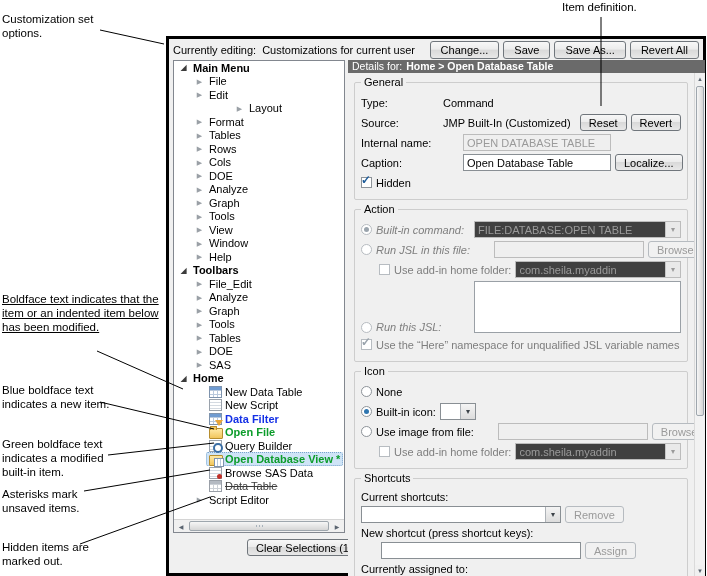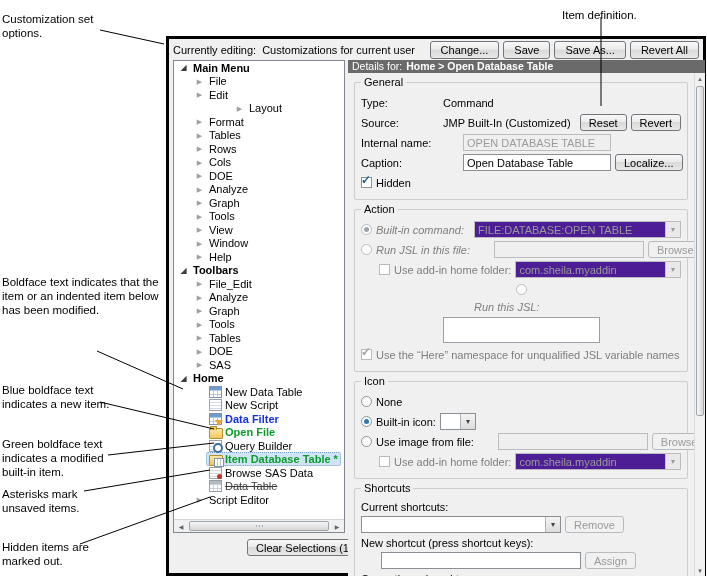--- a/index.html
+++ b/index.html
@@ -93,39 +93,39 @@
   .vscroll .sarrow.up { top:0; }
   .vscroll .sarrow.down { bottom:0; }
   .vthumb { position:absolute; left:1px; right:1px; top:13px; height:330px;
             background:linear-gradient(90deg,#f6f6f6,#d6d6d6); border:1px solid #9ea6ad; border-radius:2px; }
 
   .groupbox { position:relative; border:1px solid #cdcdcd; border-radius:2px;
               margin:9px 4px 0 4px; padding:8px 6px 5px 6px; }
   .gb-title { position:absolute; top:-7px; left:6px; background:#f0f0f0; padding:0 3px; font-size:11px; }
 
   .frow { display:flex; align-items:center; gap:4px; margin:3px 0; min-height:17px; }
-  .frow.top { align-items:center;flex-direction:column; }
+  .frow.top { align-items:flex-end; }
   .frow.indent { margin-left:18px; }
   .flabel { flex:none; }
   .w78 { width:78px; }
   .alabel { width:94px; flex:none;font-style:italic; }
   .dim { color:#7e7e7e; }
   .grow { flex:1; }
 
   .tinput { height:17px; border:1px solid #898f94; background:#fff; font-family:"Liberation Sans", sans-serif;
             font-size:11px; padding:1px 3px;margin-left:20px; }
   .tinput.disabled { background:#efefef; border-color:#bcbcbc; color:#9a9a9a; }
   .w148 { width:148px; flex:none; }
   .w200 { width:200px; flex:none; }
 
   .dd { height:17px; border:1px solid #898f94; background:#fff; display:flex; align-items:center; overflow:hidden; }
   .dd .val { flex:1; padding:0 3px; white-space:nowrap; overflow:hidden; }
   .dd .dbtn { width:15px; height:100%; flex:none; display:flex; align-items:center; justify-content:center;
               font-size:8px; color:#3c4248; border-left:1px solid #aeb3b8; background:linear-gradient(#f4f4f4,#dcdcdc); }
-  .dd.disabled { background:#4c1d95; border-color:#bcbcbc; color:#9a9a9a; }
+  .dd.disabled { background:#404040; border-color:#bcbcbc; color:#9a9a9a; }
   .dd.disabled .dbtn { background:#e9e9e9; color:#9a9a9a; border-left-color:#c6c6c6; }
   .dd.mini { width:36px; flex:none; }
 
   .jsl-textarea { flex:1; height:52px; border:1px solid #9aa0a6; background:#fff; resize:none;
                   font-family:"Liberation Mono", monospace; font-size:11px; }
 
   .radio { width:11px; height:11px; flex:none; border:1px solid #8d9399; border-radius:50%; background:#fff; position:relative; }
   .radio.checked::after { content:""; position:absolute; left:2px; top:2px; right:2px; bottom:2px;
                           border-radius:50%; background:#2f76b0; }
   .radio.dis { border-color:#b7bcc1; }
@@ -133,22 +133,22 @@
 
   .cb { width:11px; height:11px; flex:none; border:1px solid #8d9399; background:#fff; position:relative; }
   .cb .mark { position:absolute; left:-1px; top:-5px; font-size:12px; font-weight:bold; color:#1e5c99; }
   .cb.dis { border-color:#b7bcc1; }
   .cb.dis .mark { color:#99a3ac; }
 </style>
 </head>
 <body>
 
 <div class="callout" style="left:2px; top:12px; width:112px;">Customization set options.</div>
-<div class="callout" style="left:562px; top:8px; width:100px;">Item definition.</div>
-<div class="callout" style="left:2px; top:275px; width:162px;">Boldface text indicates that the item or an indented item below has been modified.</div>
+<div class="callout" style="left:562px; top:0; width:100px;">Item definition.</div>
+<div class="callout" style="left:2px; top:292px; width:162px;text-decoration:underline;">Boldface text indicates that the item or an indented item below has been modified.</div>
 <div class="callout" style="left:2px; top:383px; width:122px;">Blue boldface text indicates a new item.</div>
 <div class="callout" style="left:2px; top:437px; width:122px;">Green boldface text indicates a modified built-in item.</div>
 <div class="callout" style="left:2px; top:487px; width:98px;">Asterisks mark unsaved items.</div>
 <div class="callout" style="left:2px; top:540px; width:104px;">Hidden items are marked out.</div>
 
 <svg id="lines" width="707" height="576">
   <line x1="100" y1="30" x2="164" y2="44" stroke="#000" stroke-width="1"></line>
   <line x1="601" y1="17" x2="601" y2="106" stroke="#000" stroke-width="1"></line>
   <line x1="97" y1="351" x2="183" y2="389" stroke="#000" stroke-width="1"></line>
   <line x1="100" y1="402" x2="214" y2="429" stroke="#000" stroke-width="1"></line>
@@ -347,21 +347,21 @@
           <span class="arrow"></span>
           <span class="lwrap">
             <span class="ti ti-query-builder"></span>
             <span class="tlabel st-normal">Query Builder</span>
           </span>
         </div>
         <div class="tree-row" style="padding-left: 19px;">
           <span class="arrow"></span>
           <span class="lwrap selected">
             <span class="ti ti-open-database-table"></span>
-            <span class="tlabel st-green">Item Database Table *</span>
+            <span class="tlabel st-green">Open Database View *</span>
           </span>
         </div>
         <div class="tree-row" style="padding-left: 19px;">
           <span class="arrow"></span>
           <span class="lwrap">
             <span class="ti ti-browse-sas-data"></span>
             <span class="tlabel st-normal">Browse SAS Data</span>
           </span>
         </div>
         <div class="tree-row" style="padding-left: 19px;">

